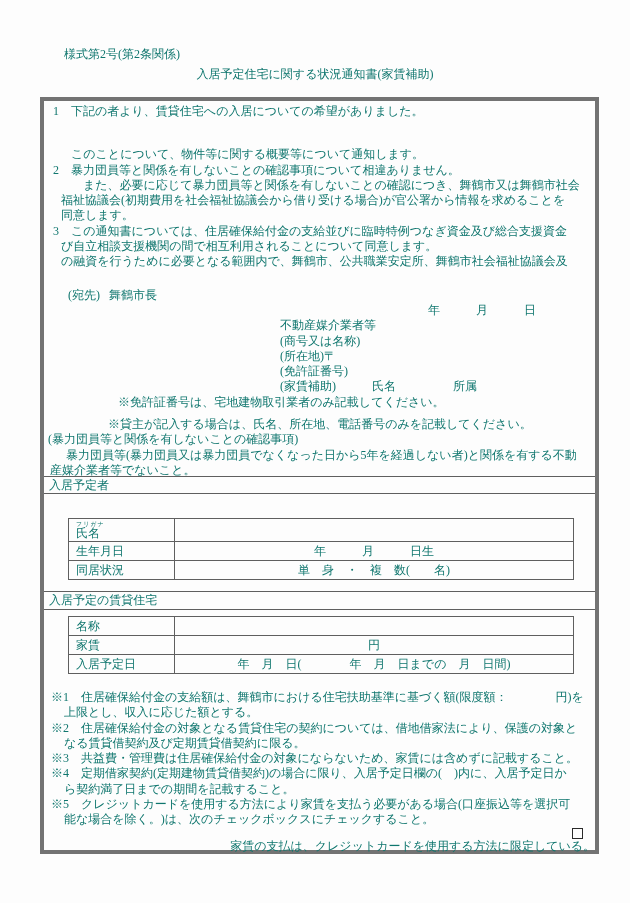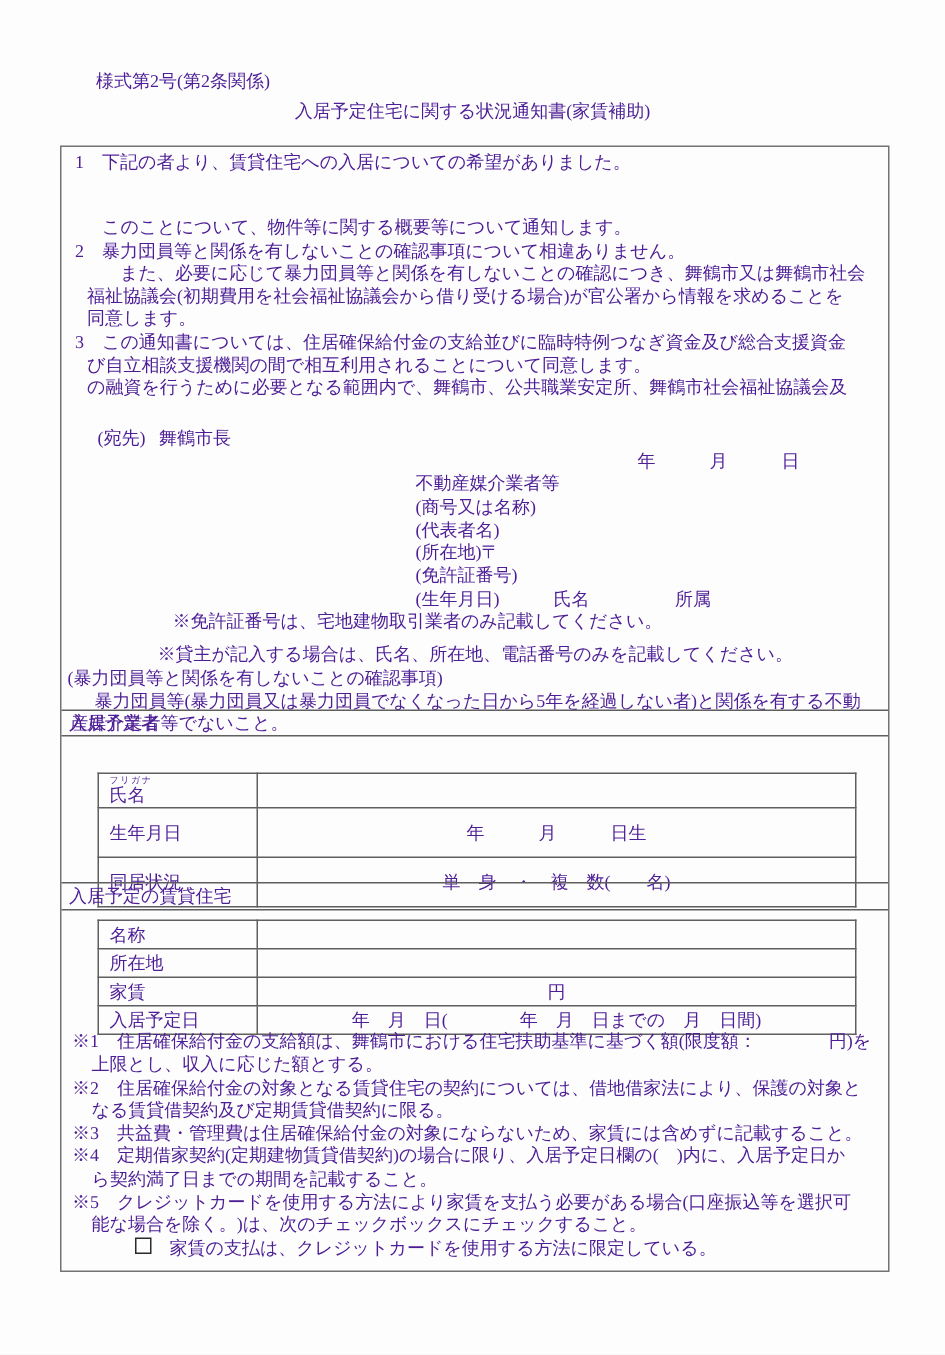--- a/index.html
+++ b/index.html
@@ -1,29 +1,29 @@
 <!DOCTYPE html>
 <html><head>
 <meta charset="utf-8">
 <style>
   html,body { margin:0; padding:0; }
   body { background:#e8e8e8; }
   .page {
     position:relative; width:630px; height:903px; margin:0 auto;
-    background:#fdfdfd; color:#4c1d95;
+    background:#fdfdfd; color:#0f766e;
     font-family:"Liberation Serif","DejaVu Serif",serif;
     font-size:12px; overflow:hidden;
   }
   .ln { white-space:pre; line-height:15.3px; height:15.3px; }
   .form-no { position:absolute; left:64px; top:47px; }
   .doc-title { position:absolute; left:0; right:0; top:66px; text-align:center; font-size:12px; }
 
   .outer-box {
     position:absolute; left:40px; top:97px; width:551px; height:749px;
-    border:1px solid #737373; box-sizing:content-box;
+    border:4px solid #737373; box-sizing:content-box;
   }
   .consent { padding-top:3px; }
   .num { display:inline-block; width:18px; }
   .l-num  { padding-left:9px; }
   .l-cont { padding-left:27px;margin-top:28px; }
   .l-hang { padding-left:17px; }
   .l-mata { padding-left:39px; }
   .l-addr { padding-left:24px; margin-top:18px; }
   .addr-name { margin-left:9px; }
   .l-date { padding-left:384px; }
@@ -43,31 +43,31 @@
     padding:2px 0 0 5px; line-height:13px;
   }
   .band1 { top:375px; height:18px; }
   .band2 { top:490px; height:19px; }
 
   table.fill { position:absolute; left:24px; width:506px; border-collapse:collapse; table-layout:fixed; }
   table.fill td { border:1px solid #5f5f5f; padding:0; vertical-align:middle; }
   td.lab { width:98px; padding-left:7px !important; }
   td.val { text-align:center; white-space:pre; }
   .tbl1 { top:417px; }
-  .tbl1 tr { height:33px; }
+  .tbl1 tr { height:19px; }
   .tbl1 tr.r-name { height:23px; }
   .tbl2 { top:515px; }
   .tbl2 tr { height:19px; }
   .ruby { font-size:6px; line-height:6px; letter-spacing:1px; }
   .r-name .lab div:last-child { line-height:12px; }
 
   .fnotes { position:absolute; top:589px; left:0; right:0; }
   .f-m { padding-left:7px; }
   .f-c { padding-left:20px; }
-  .l-chk { padding-left:49px; display:flex; align-items:flex-start; }
+  .l-chk { padding-left:49px; display:flex; align-items:flex-end;flex-direction:column; }
   .chkbox { display:inline-block; width:9px; height:9px; border:1px solid #2a2a2a; margin-right:12px; flex:0 0 auto; }
 </style>
 </head>
 <body>
 
 <div class="page">
 
   <div class="ln form-no">様式第2号(第2条関係)</div>
   <div class="doc-title">入居予定住宅に関する状況通知書(家賃補助)</div>
 
@@ -84,24 +84,23 @@
       <div class="ln l-hang">び自立相談支援機関の間で相互利用されることについて同意します。</div>
       <div class="ln l-hang">の融資を行うために必要となる範囲内で、舞鶴市、公共職業安定所、舞鶴市社会福祉協議会及</div>
     </div>
 
     <div class="ln l-addr"><span>(宛先)</span><span class="addr-name">舞鶴市長</span></div>
     <div class="ln l-date">年　　　月　　　日</div>
 
     <div>
       <div class="ln l-agent">不動産媒介業者等</div>
       <div class="ln l-agent">(商号又は名称)</div>
-      <div class="ln l-agent">(代表者名)</div>
       <div class="ln l-agent">(所在地)〒</div>
       <div class="ln l-agent">(免許証番号)</div>
-      <div class="ln l-agent"><span>(生年月日)</span><span class="staff-name">氏名</span><span class="staff-dept">所属</span></div>
+      <div class="ln l-agent"><span>(家賃補助)</span><span class="staff-name">氏名</span><span class="staff-dept">所属</span></div>
       <div class="ln l-note2">※免許証番号は、宅地建物取引業者のみ記載してください。</div>
       <div class="ln l-note1">※貸主が記入する場合は、氏名、所在地、電話番号のみを記載してください。</div>
     </div>
 
     <div>
       <div class="ln l-gch">(暴力団員等と関係を有しないことの確認事項)</div>
       <div class="ln l-gc1">暴力団員等(暴力団員又は暴力団員でなくなった日から5年を経過しない者)と関係を有する不動</div>
       <div class="ln l-gc2">産媒介業者等でないこと。</div>
     </div>
 
@@ -129,24 +128,20 @@
 
     <div class="band band2">入居予定の賃貸住宅</div>
 
     <table class="fill tbl2">
       <tbody>
           <tr>
         <td class="lab">名称</td>
         <td class="val"></td>
       </tr>
       <tr>
-        <td class="lab">所在地</td>
-        <td class="val"></td>
-      </tr>
-      <tr>
         <td class="lab">家賃</td>
         <td class="val">円</td>
       </tr>
       <tr>
         <td class="lab">入居予定日</td>
         <td class="val">年　月　日(　　　　年　月　日までの　月　日間)</td>
       </tr>
     </tbody>
       </table>
 

